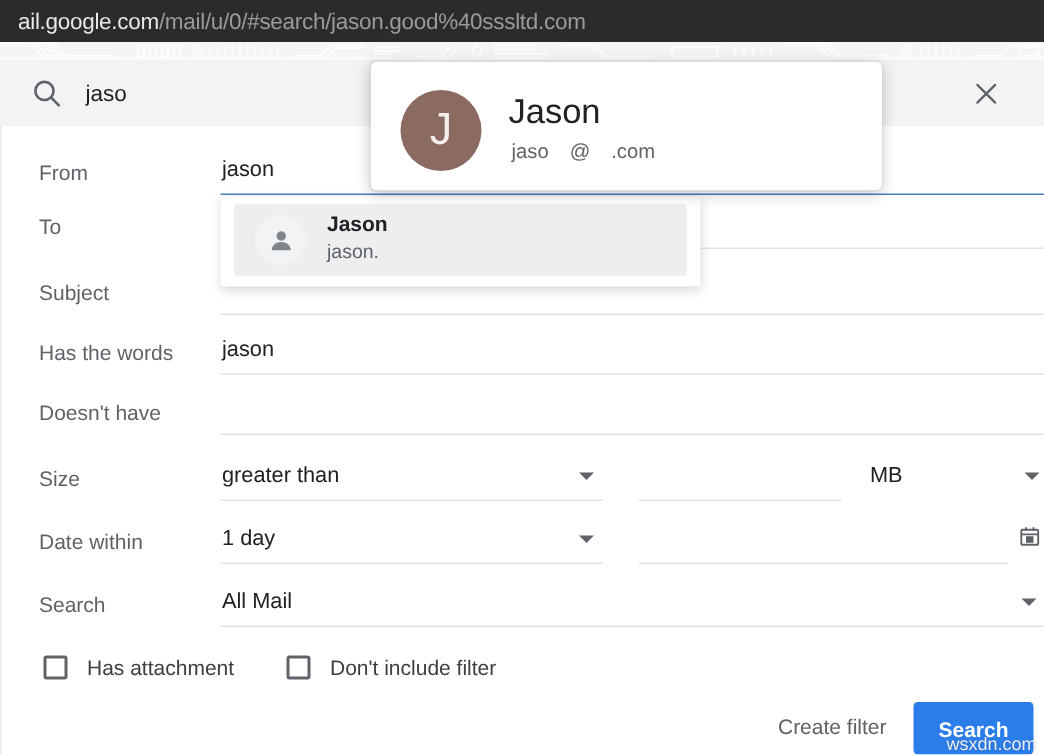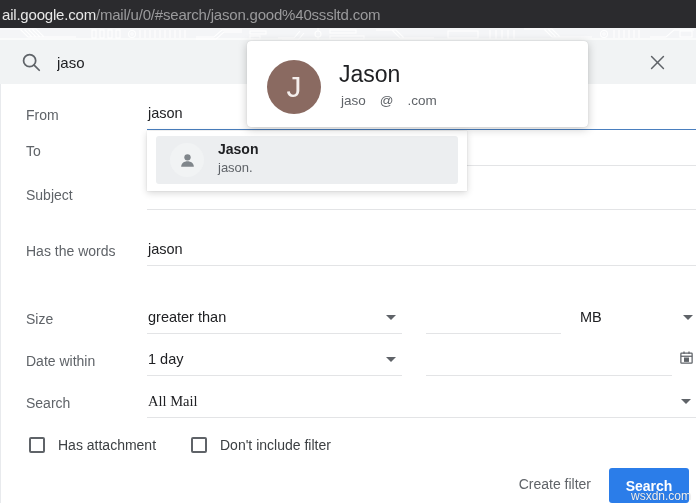--- a/index.html
+++ b/index.html
@@ -9,21 +9,21 @@
     background: #fff;
     overflow: hidden;
   }
   #root { position: relative; width: 696px; height: 503px; background: #fff; }
 
   
   .urlbar {
     position: absolute; left: 0; top: 0; width: 696px; height: 28px;
     background: #2b2b2e;
     display: flex; align-items: center;
-    padding-left: 2px;
+    padding-left: 12px;
     overflow: hidden; white-space: nowrap;
   }
   .url-strong { color: #e8e8e8; font-size: 15px; letter-spacing: -0.2px; }
   .url-dim { color: #9a9a9c; font-size: 15px; letter-spacing: -0.2px; }
 
   
   .texture {
     position: absolute; left: 0; top: 28px; width: 696px; height: 14px;
     background: #f3f4f6;
     overflow: hidden;
@@ -232,27 +232,33 @@
       </div>
     </div>
 
     <div class="row" style="top:96px;">
       <span class="lbl">Subject</span>
       <div class="fld" style="left:146px; width:550px;">
         <span class="fld-val"></span>
       </div>
     </div>
 
-    <div class="row" style="top:152px;">
+    <div class="row" style="top:136px;">
       <span class="lbl">Has the words</span>
       <div class="fld" style="left:146px; width:550px;">
         <span class="fld-val">jason</span>
       </div>
     </div>
 
+    <div class="row" style="top:176px;">
+      <span class="lbl">Doesn't have</span>
+      <div class="fld" style="left:146px; width:550px;">
+        <span class="fld-val"></span>
+      </div>
+    </div>
 
     <div class="row" style="top:220px;">
       <span class="lbl">Size</span>
       <div class="fld" style="left:146px; width:255px;">
         <span class="fld-val">greater than</span>
         <span class="caret" style="right:6px;"></span>
       </div>
       <div class="fld" style="left:425px; width:135px;"></div>
       <div class="fld" style="left:578px; width:118px; border-bottom:none;">
         <span class="fld-val">MB</span>
@@ -273,21 +279,21 @@
           <line x1="3" y1="10" x2="21" y2="10"></line>
           <line x1="8" y1="2.5" x2="8" y2="6"></line>
             <line x1="16" y1="2.5" x2="16" y2="6"></line>
           <rect x="9" y="13" width="6" height="5" fill="currentColor"></rect>
         </svg>
       </span>
     </div>
 
     <div class="row" style="top:304px;">
       <span class="lbl">Search</span>
-      <div class="fld" style="left:146px; width:550px;font-family:Liberation Serif, serif;">
+      <div class="fld" style="left:146px; width:550px;">
         <span class="fld-val">All Mail</span>
         <span class="caret" style="right:6px;"></span>
       </div>
     </div>
 
     <div class="cbrow">
       <span class="cbox" style="left:28px;"></span>
       <span class="cblbl" style="left:57px;">Has attachment</span>
       <span class="cbox" style="left:190px;"></span>
       <span class="cblbl" style="left:219px;">Don't include filter</span>

